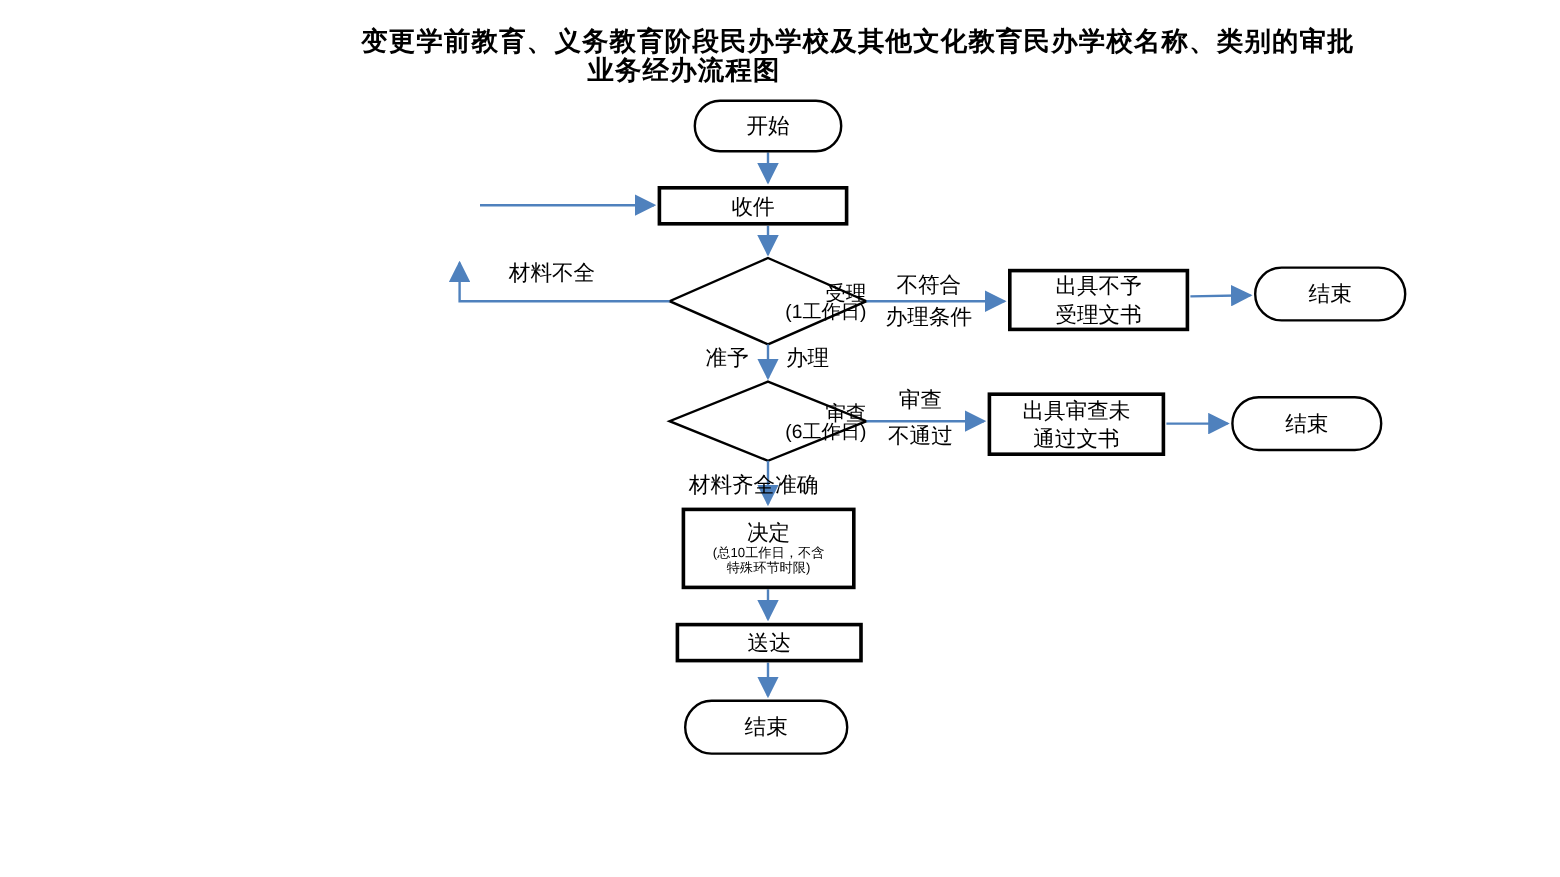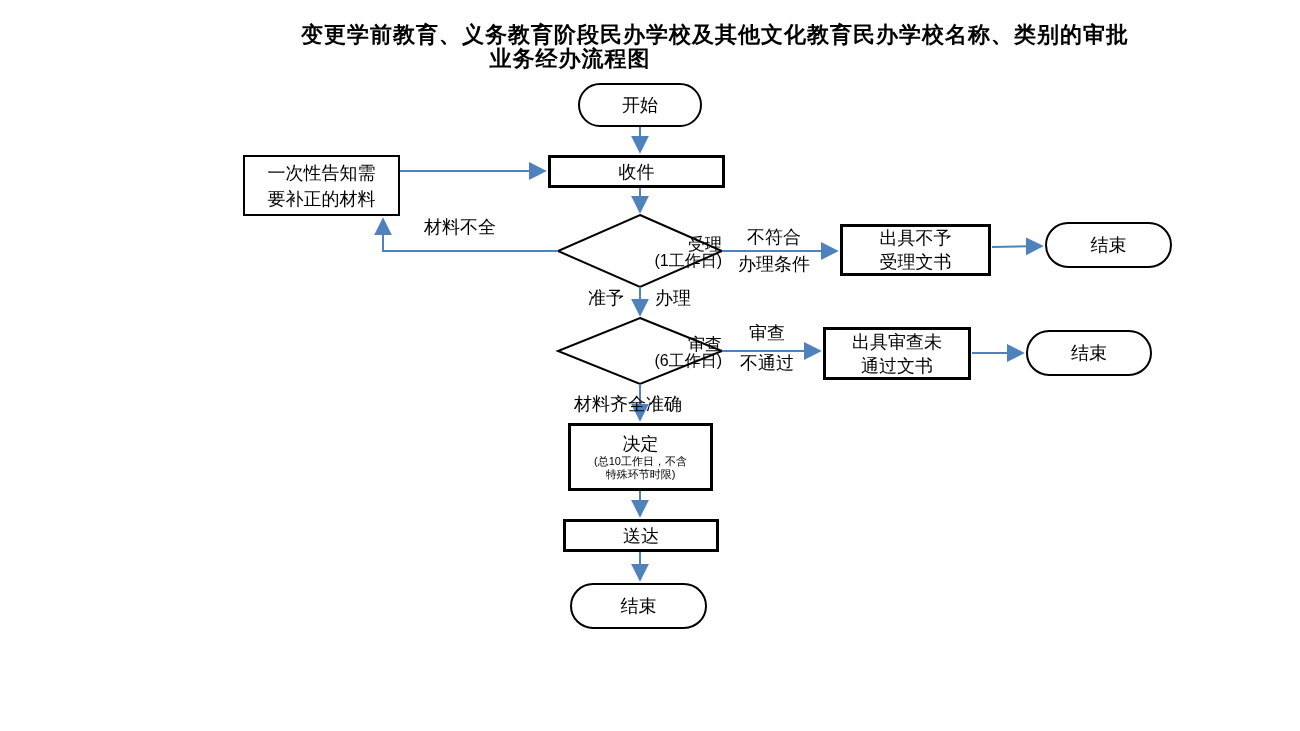--- a/index.html
+++ b/index.html
@@ -96,28 +96,24 @@
     <line class="connector" x1="972" y1="353" x2="1023" y2="353" marker-end="url(#arrowhead)"></line>
     <line class="connector" x1="640" y1="384" x2="640" y2="420" marker-end="url(#arrowhead)"></line>
     <line class="connector" x1="640" y1="491" x2="640" y2="516" marker-end="url(#arrowhead)"></line>
     <line class="connector" x1="640" y1="552" x2="640" y2="580" marker-end="url(#arrowhead)"></line>
   </svg>
 
   <div class="node stadium" style="left:578px;top:83px;width:124px;height:44px">
     <span>开始</span>
   </div>
 
-  <div class="node rect" style="left:548px;top:155px;width:177px;height:33px">
+  <div class="node rect" style="left:548px;top:155px;width:159px;height:33px">
     <span>收件</span>
   </div>
 
-  <div class="node rect-thin" style="left:243px;top:155px;width:157px;height:61px;line-height:26px">
-    <span>一次性告知需</span>
-    <span>要补正的材料</span>
-  </div>
 
   <div class="diamond-text" style="left:558px;top:215px;width:164px;height:72px">
     <span class="dlabel">受理</span>
     <span class="dsub">(1工作日)</span>
   </div>
 
   <div class="node rect" style="left:840px;top:224px;width:151px;height:52px;line-height:24px">
     <span>出具不予</span>
     <span>受理文书</span>
   </div>

